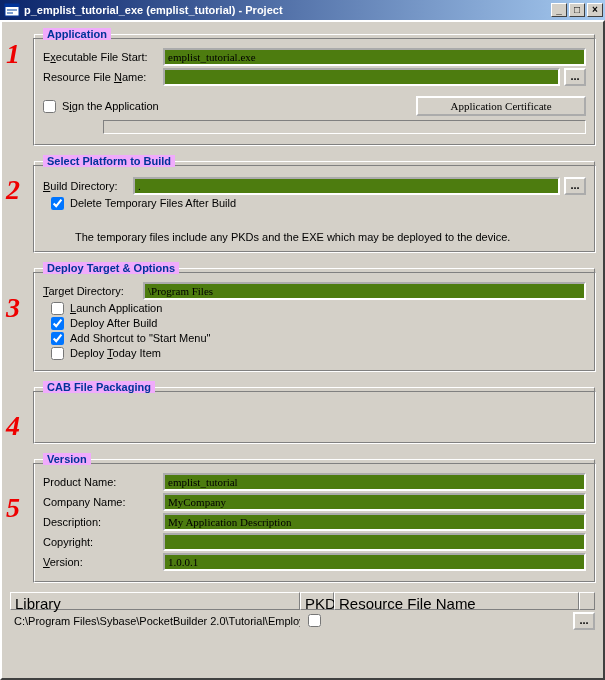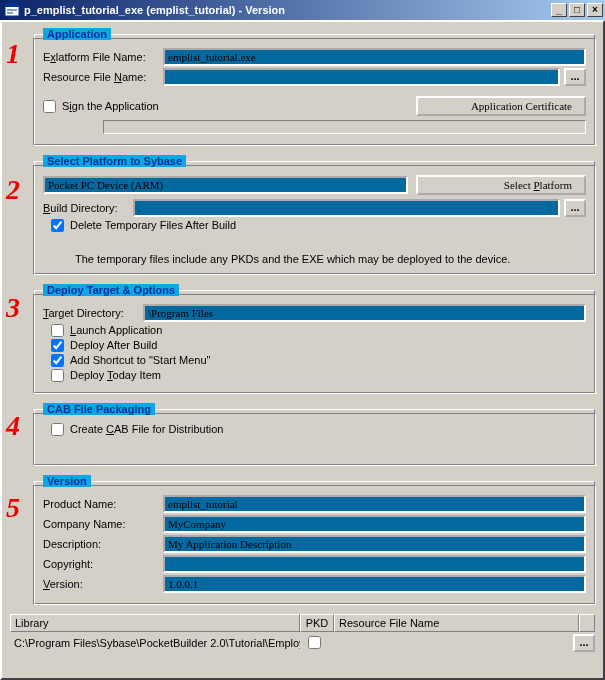--- a/index.html
+++ b/index.html
@@ -76,68 +76,67 @@
     inset:-2px;
     border:1px solid #808080;
     border-right-color:#fff;
     border-bottom-color:#fff;
     pointer-events:none;
   }
   legend {
     color: #003399;
     font-weight: bold;
     padding: 0 4px;
-    background:#0ea5e9;
+    background:#f0abfc;
     position:relative;
     z-index:2;
   }
   .row { display:flex; align-items:center; margin:2px 0; }
   .row label.lbl { width: 120px; }
   .u { text-decoration: underline; }
   input[type=text] {
     font: 11px Tahoma;
     padding: 1px 3px;
     height: 18px;
     border: 2px inset #fff;
-    background:#0369a1;
+    background:#4d7c0f;
   }
   .wide { flex:1; }
   .browse-btn {
     width: 22px; height: 18px;
     border: 2px outset #fff;
     background:#d4d0c8;
     font-weight:bold;
     text-align:center;
     line-height:12px;
     font-size:11px;
     cursor:default;
     margin-left:4px;
   }
   .btn {
     border: 2px outset #fff;
     background:#d4d0c8;
     height: 20px;
     padding: 0 12px;
     cursor:default;
     font:11px Tahoma;
-    text-align:right;
   }
   .cb-row { display:flex; margin:2px 0 2px 8px; }
   input[type=checkbox]{ margin:0 6px 0 0; width:13px;height:13px;}
   .sunken {
     border: 1px solid #808080;
     border-right-color:#fff;
     border-bottom-color:#fff;
     background:#d4d0c8;
     height:14px;
   }
   .progress-row{ margin-left:60px; margin-top:4px;}
   .noteline{ padding-left:32px; margin-top:21px;}
   .tablehead {
-    display:flex; font-size:11px; margin-top:6px;
+    display:flex; font-size:15px; margin-top:6px;
   }
   .th {
     border: 1px solid #fff;
     border-right-color:#808080;
     border-bottom-color:#808080;
     background:#d4d0c8;
     padding:2px 4px;
     height:18px;
   }
   .datarow{
@@ -154,65 +153,61 @@
 
 <div class="titlebar">
   <span class="icon">
     <svg viewBox="0 0 16 16">
         <rect x="1" y="2" width="14" height="12" fill="#fff" stroke="#003399"></rect>
         <rect x="1" y="2" width="14" height="3" fill="#003399"></rect>
         <rect x="3" y="7" width="10" height="2" fill="#80a0d0"></rect>
         <rect x="3" y="10" width="6" height="2" fill="#80a0d0"></rect>
       </svg>
   </span>
-  <span>p_emplist_tutorial_exe (emplist_tutorial) - Version</span>
+  <span>p_emplist_tutorial_exe (emplist_tutorial) - Project</span>
   <span class="spacer"></span>
   <div class="buttons">
     <div class="tbtn">_</div>
     <div class="tbtn">□</div>
     <div class="tbtn">×</div>
   </div>
 </div>
 
 <div class="client">
 
   <div class="rednum" style="top:16px">1</div>
   <div class="rednum" style="top:152px">2</div>
   <div class="rednum" style="top:270px">3</div>
   <div class="rednum" style="top:388px">4</div>
   <div class="rednum" style="top:470px">5</div>
 
   <fieldset>
     <legend>Application</legend>
     <div class="row">
-      <label class="lbl"><span>E</span><span class="u">x</span><span>latform File Name:</span></label>
+      <label class="lbl"><span>E</span><span class="u">x</span><span>ecutable File Start:</span></label>
       <input type="text" class="wide" value="emplist_tutorial.exe" style="">
     </div>
     <div class="row">
       <label class="lbl"><span>Resource File </span><span class="u">N</span><span>ame:</span></label>
       <input type="text" class="wide" value="" style="">
       <div class="browse-btn">...</div>
     </div>
     <div class="row" style="margin-top:10px">
       <input type="checkbox" style="">
       <label><span>S</span><span class="u">i</span><span>gn the Application</span></label>
       <span class="spacer" style="flex:1"></span>
       <button class="btn" style="width:170px">Application Certificate</button>
     </div>
     <div class="row progress-row">
         <div class="sunken" style="flex:1"></div>
       </div>
   </fieldset>
 
   <fieldset>
-    <legend>Select Platform to Sybase</legend>
-    <div class="row">
-      <input type="text" readonly="" style="flex: 1 1 0%;" value="Pocket PC Device (ARM)">
-      <button class="btn" style="width:170px;margin-left:8px"><span>Select </span><span class="u">P</span><span>latform</span></button>
-    </div>
+    <legend>Select Platform to Build</legend>
     <div class="row" style="margin-top:4px">
       <label class="lbl" style="width:90px"><span class="u">B</span><span>uild Directory:</span></label>
       <input type="text" class="wide" value="." style="">
       <div class="browse-btn">...</div>
     </div>
     <div class="cb-row">
       <input type="checkbox" checked="" style="">
       <span>Delete Temporary Files After Build</span>
     </div>
     <div class="noteline">The temporary files include any PKDs and the EXE which may be deployed to the device.</div>
@@ -237,24 +232,20 @@
         <span>Add Shortcut to "Start Menu"</span>
       </div>
     <div class="cb-row">
         <input type="checkbox" style="">
         <span><span>Deploy </span><span class="u">T</span><span>oday Item</span></span>
       </div>
   </fieldset>
 
   <fieldset style="height:62px">
     <legend>CAB File Packaging</legend>
-    <div class="cb-row">
-        <input type="checkbox" style="">
-        <span><span>Create </span><span class="u">C</span><span>AB File for Distribution</span></span>
-      </div>
   </fieldset>
 
   <fieldset>
     <legend>Version</legend>
     <div class="row">
         <label class="lbl">Product Name:</label>
         <input type="text" class="wide" value="emplist_tutorial" style="">
       </div>
     <div class="row">
         <label class="lbl">Company Name:</label>

